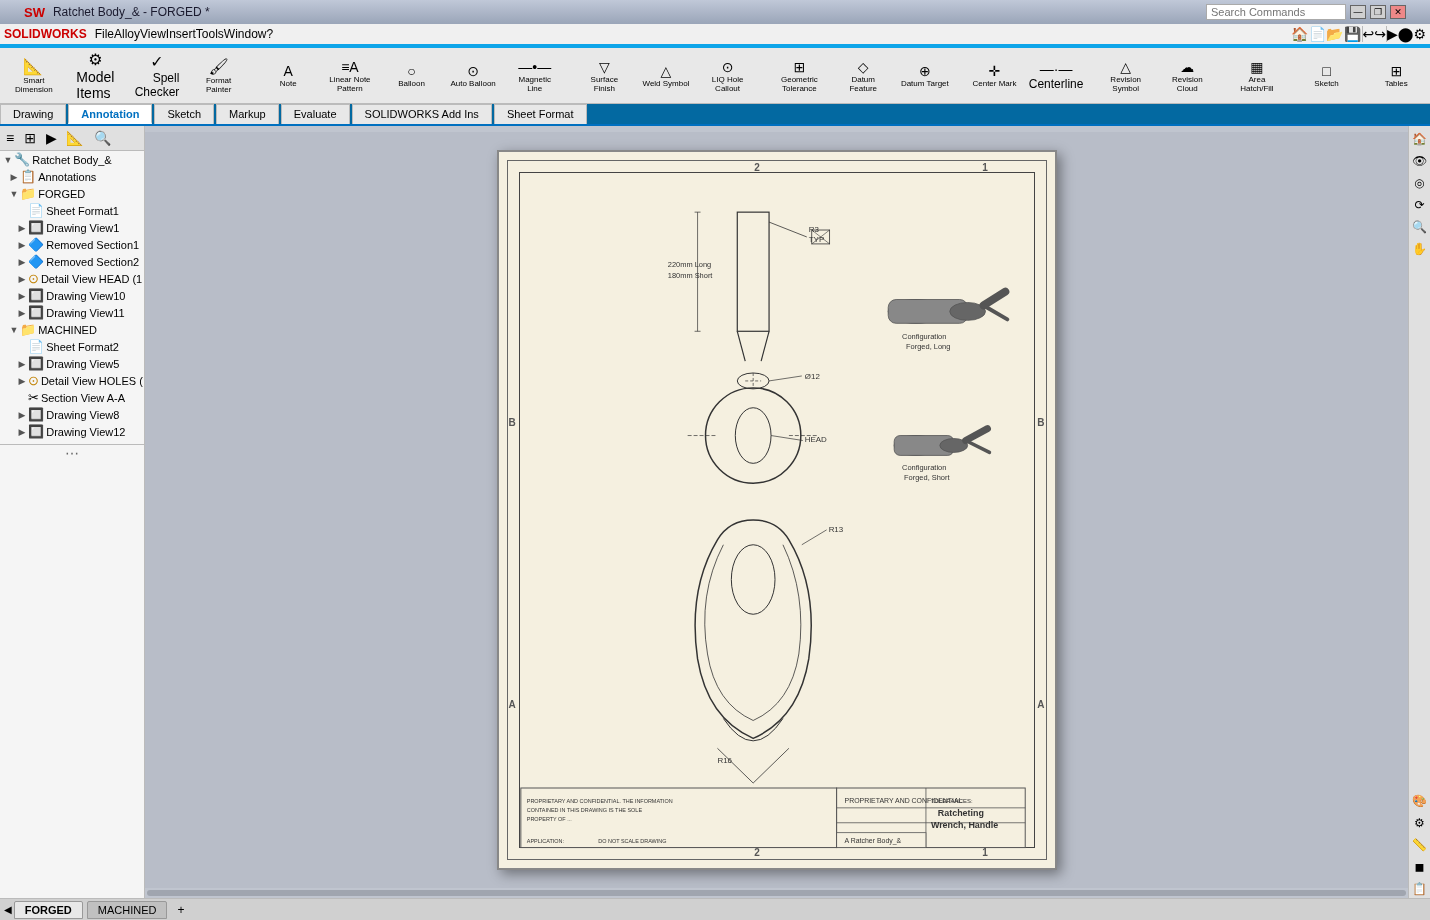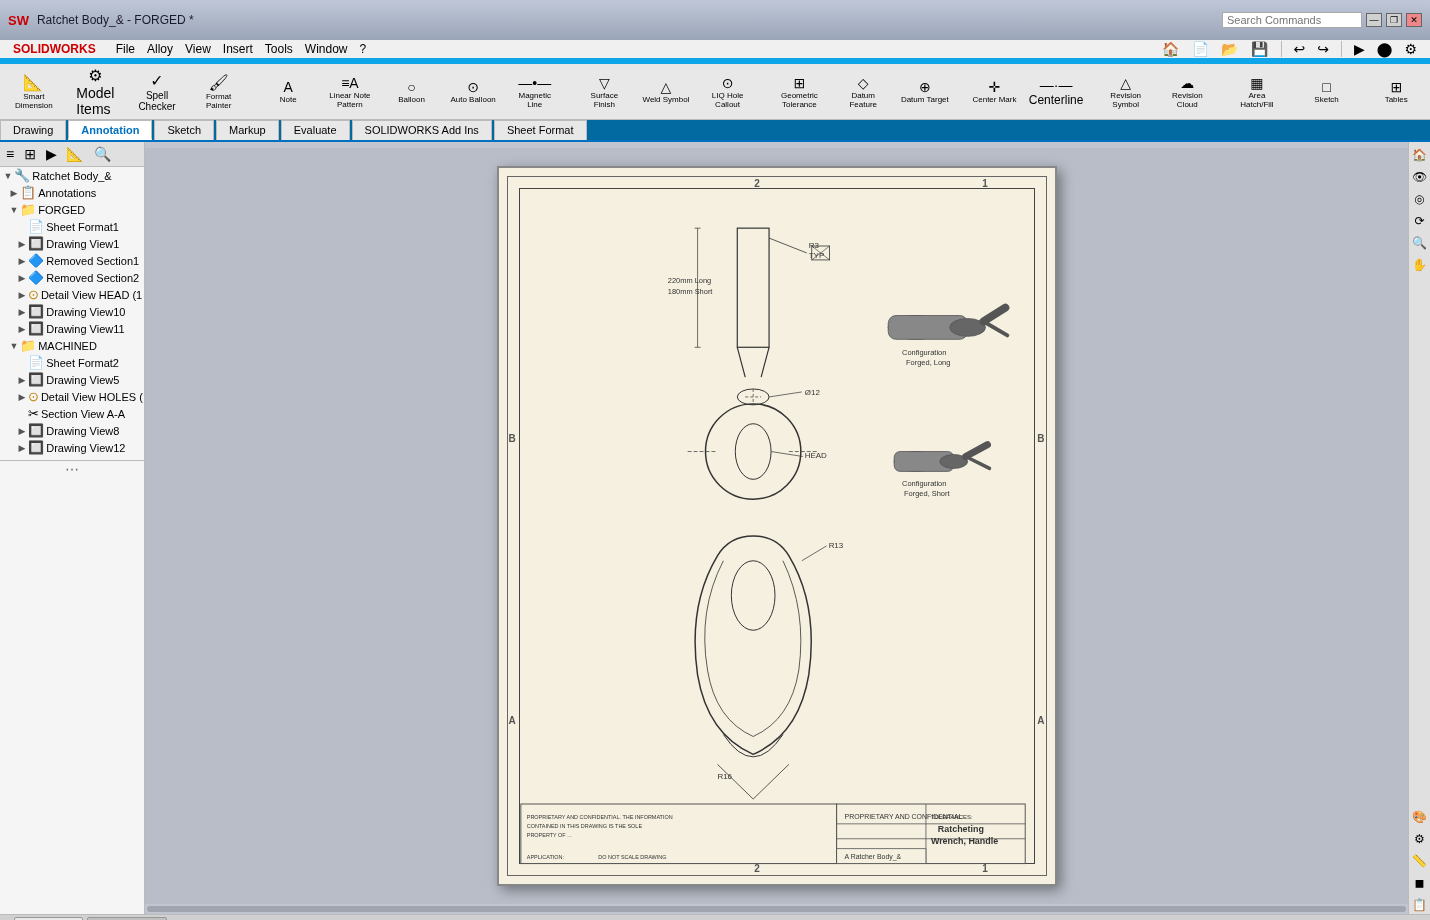--- a/index.html
+++ b/index.html
@@ -1,26 +1,26 @@
 <!DOCTYPE html>
 <html><head>
   <meta charset="utf-8">
   <style>
     * { box-sizing: border-box; margin: 0; padding: 0; }
     body { font-family: Arial, sans-serif; font-size: 12px; background: #d0d5dd; overflow: hidden; width: 1430px; height: 920px; }
 
     
     #menubar {
       background: #f0f0f0;
-      border-bottom: 6px solid #0ea5e9;
+      border-bottom: 4px solid #0ea5e9;
       display: flex;
       align-items: center;
       height: 24px;
-      padding: 0 13px;
-      gap: 12px;
+      padding: 0 4px;
+      gap: 0;
     }
     #menubar span { font-size: 12px; cursor: pointer; }
     .solidworks-logo { font-weight: bold; font-size: 13px; color: #c00; margin-right: 8px; }
     .toolbar-sep { width: 1px; background: #bbb; height: 36px; margin: 0 3px; }
 
     
     .anno-toolbar {
       display: flex;
       align-items: center;
       background: #e8e8e8;
@@ -158,25 +158,25 @@
       border: 1px solid #999;
       margin-right: 2px;
       border-radius: 2px 2px 0 0;
     }
     .sheet-tab.active { background: #e8e8e8; font-weight: bold; }
     .sheet-tab-add { padding: 2px 6px; cursor: pointer; }
 
     
     #title-bar {
       background: linear-gradient(to bottom, #c0c8d8, #9aa5b8);
-      height: 40px;
+      height: 24px;
       display: flex;
       align-items: center;
       justify-content: space-between;
-      padding: 0 8px;
+      padding: 0 24px;
     }
     #title-bar .win-btns { display: flex; gap: 4px; }
     .win-btn { width: 16px; height: 14px; border: 1px solid #666; background: #d0d0d0; cursor: pointer; display: flex; align-items: center; justify-content: center; font-size: 9px; }
 
     
     .drawing-svg { position: absolute; top: 0; left: 0; width: 100%; height: 100%; }
     .anno-btn {
       display: flex;
       flex-direction: column;
       align-items: center;
@@ -237,21 +237,21 @@
   <div class="anno-btn" style="min-width:48px; height:48px; display:flex; flex-direction:column; align-items:center; justify-content:center;">
     <span style="font-size:16px;">📐</span>
     <span style="font-size:8px; text-align:center;">Smart<br>Dimension</span>
   </div>
   <div class="anno-btn" style="min-width:42px; height:48px; display:flex; flex-direction:column; align-items:center; justify-content:center;">
     <span style="font-size:16px;">⚙</span>
     <span style="font-size:14px; text-align:left;">Model<br>Items</span>
   </div>
   <div class="anno-btn" style="min-width:42px; height:48px; display:flex; flex-direction:column; align-items:center; justify-content:center;">
     <span style="font-size:16px;">✓</span>
-    <span style="font-size:10px; text-align:center;">Spell<br>Checker</span>
+    <span style="font-size:12px; text-align:right;">Spell<br>Checker</span>
   </div>
   <div class="anno-btn" style="min-width:42px; height:48px; display:flex; flex-direction:column; align-items:center; justify-content:center;">
     <span style="font-size:16px;">🖌</span>
     <span style="font-size:8px; text-align:center;">Format<br>Painter</span>
   </div>
   <div class="toolbar-sep"></div>
   <div class="anno-btn" style="min-width:36px; height:48px; display:flex; flex-direction:column; align-items:center; justify-content:center;">
     <span style="font-size:14px;">A</span>
     <span style="font-size:8px;">Note</span>
   </div>

